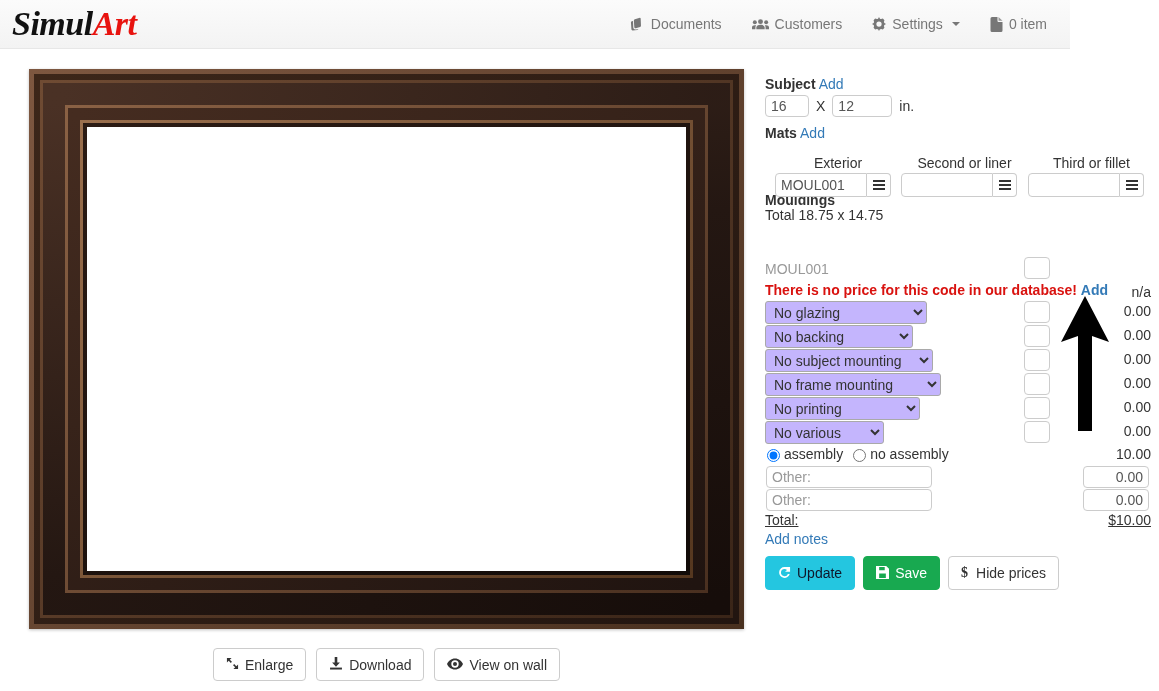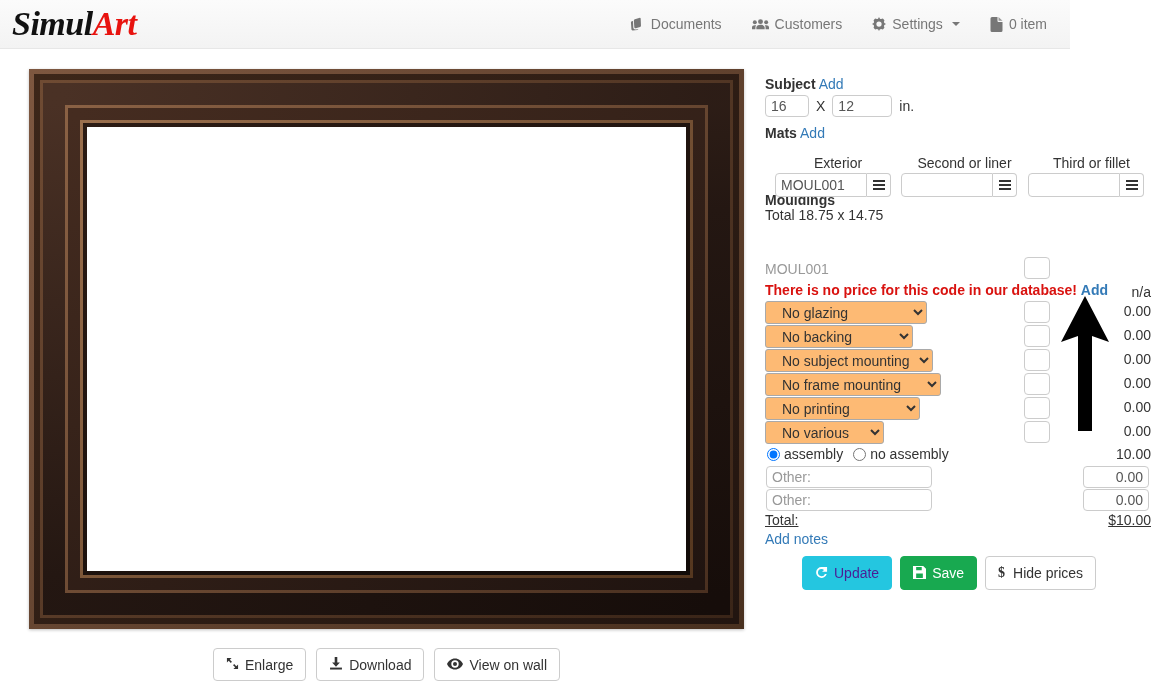--- a/index.html
+++ b/index.html
@@ -130,33 +130,33 @@
   }
   .hbtn span { display:block; width: 12px; height: 2px; background:#333333; }
 
   
   select.sel {
     font-family: "Liberation Sans", sans-serif;
     font-size: 14px; color: #333333;
     height: 23px;
     border: 1px solid #a9a9a9;
     border-radius: 3px;
-    background: #fdba74;
-    padding: 1px 2px 1px 12px;
+    background: #c4b5fd;
+    padding: 1px 2px 1px 4px;
     outline: none;
     cursor: pointer;
   }
   .priceinput { width: 66px; text-align: right; height: 24px; }
 
   .err { color: #d9120f; font-weight: bold; }
   .muted { color: #999999; }
 
-  .radio-lbl { display: inline-flex; align-items: center; gap: 4px; cursor: pointer; }
-
-  .btn-primary { background:#24c6e0; border:1px solid #24c6e0; color:#4c1d95;margin-left:37px; }
+  .radio-lbl { display: inline-flex; align-items: flex-end; gap: 4px; cursor: pointer; }
+
+  .btn-primary { background:#24c6e0; border:1px solid #24c6e0; color:#0f172a; }
   .btn-success { background:#18a950; border:1px solid #18a950; color:#ffffff; }
   .udl { text-decoration: underline; }
 
   
   #arrow { position: absolute; left: 1059px; top: 296px; pointer-events: none; }
 </style>
 </head>
 <body>
 
 <div id="topnav">

